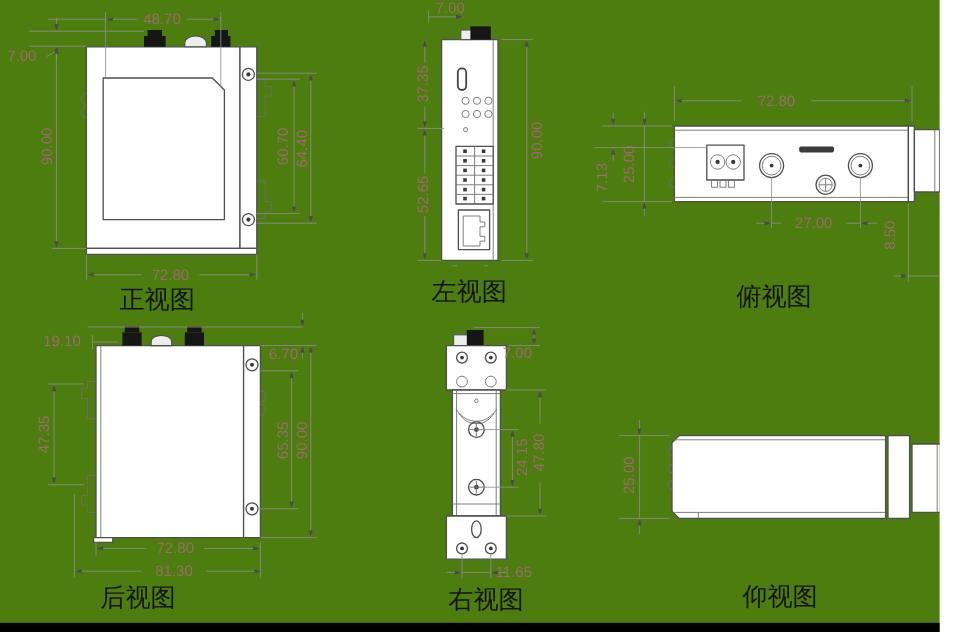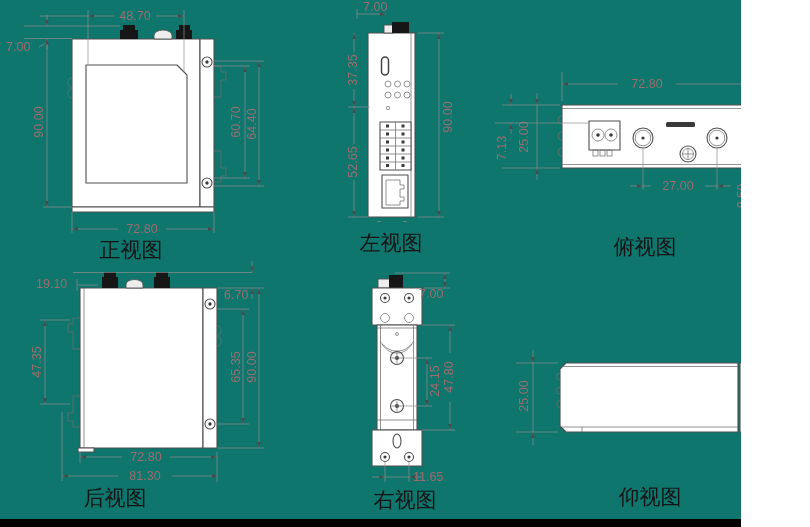--- a/index.html
+++ b/index.html
@@ -1,17 +1,17 @@
 <!DOCTYPE html>
 <html><head>
 <meta charset="utf-8">
 <style>
   html,body{margin:0;padding:0;background:#fff;}
-  #stage{position:relative;width:741px;height:527px;background:#0f766e;overflow:hidden;
-         font-family:"Liberation Sans","DejaVu Sans",sans-serif;}
+  #stage{position:relative;width:741px;height:527px;background:#4d7c0f;overflow:hidden;
+         font-family:"Liberation Sans","DejaVu Sans",sans-serif;padding-left:42px;}
   svg{position:absolute;left:0;top:0;}
   .o  {fill:none;stroke:#4f4f4f;stroke-width:1.1;stroke-linejoin:round;}
   .of {fill:#fff;stroke:#4f4f4f;stroke-width:1.1;stroke-linejoin:round;}
   .o2 {fill:none;stroke:#6f6f6f;stroke-width:0.75;}
   .d  {fill:none;stroke:#8f8f8f;stroke-width:0.7;}
   .blk{fill:#161616;stroke:none;}
   .gry{fill:#ededed;stroke:#4f4f4f;stroke-width:0.9;}
   .dot{fill:#3a3a3a;stroke:none;}
   text.dt{fill:#9b6d6d;font-size:12.5px;font-family:"Liberation Sans","DejaVu Sans",sans-serif;}
   text.vl{fill:#141414;font-size:21px;font-family:"DejaVu Sans","Liberation Sans",sans-serif;}

